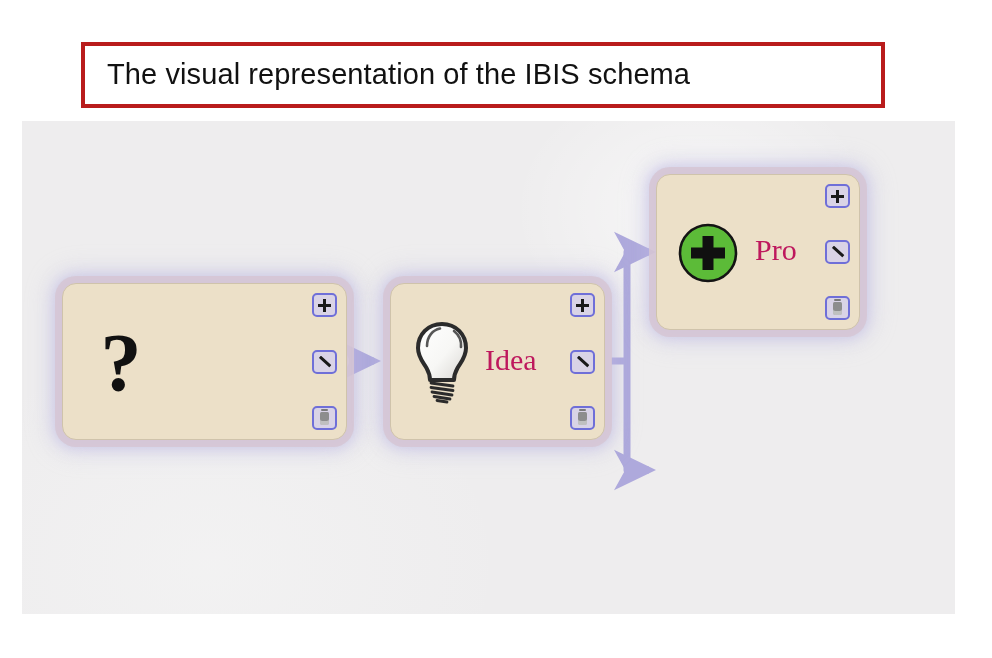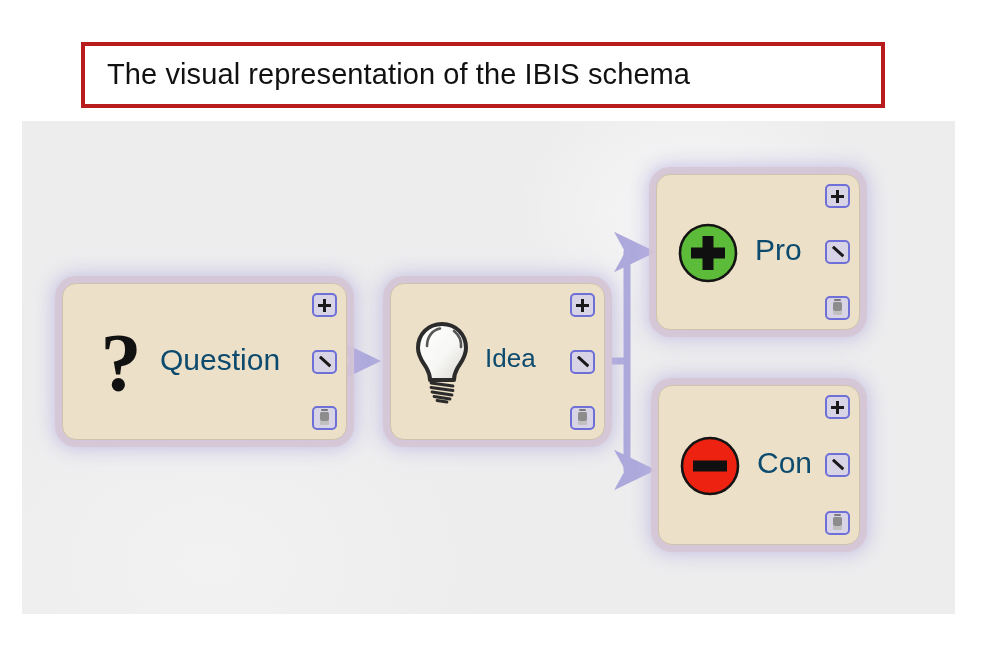--- a/index.html
+++ b/index.html
@@ -82,22 +82,22 @@
     align-items: center;
   }
   .node-icon {
     position: absolute;
     display: flex;
     align-items: center;
     justify-content: center;
   }
   .node-label {
     position: absolute;
-    font-family: Liberation Sans, sans-serif;
-    color: #0c4a6e;
+    font-family: Liberation Serif, serif;
+    color: #be185d;
     white-space: nowrap;
   }
 
   
   .actions {
     position: absolute;
     right: 9px;
     top: 9px;
     bottom: 9px;
     width: 25px;
@@ -198,21 +198,20 @@
       <path d="M605,131 L627,131" stroke="#AEA9DC" stroke-width="7" fill="none" marker-end="url(#ah)"></path>
       <path d="M605,349 L627,349" stroke="#AEA9DC" stroke-width="7" fill="none" marker-end="url(#ah)"></path>
     </g>
   </svg>
 
   <div class="node" style="left:40px; top:162px; width:285px; height:157px;">
     <div class="node-inner">
       <div class="node-icon" style="left:34px; top:38px; width:48px; height:82px;">
         <span class="qmark" style="font-size:82px;">?</span>
       </div>
-      <div class="node-label" style="left:97px; top:59px; font-size:30px;">Question</div>
 
       <div class="actions">
         <button class="act-btn plus"></button>
         <button class="act-btn pencil"></button>
         <button class="act-btn trash">
           <span class="trash-glyph"></span>
         </button>
       </div>
     </div>
   </div>
@@ -234,21 +233,21 @@
           <path d="M41,11 C46,15 48.5,21 48,27" fill="none" stroke="#3a3a3a" stroke-width="2.6" stroke-linecap="round" opacity="0.85"></path>
           <g stroke="#2b2b2b" stroke-width="2.8" stroke-linecap="round" fill="none">
             <path d="M18,63 L40,66"></path>
             <path d="M18,67.5 L40,70.5"></path>
             <path d="M19,72 L39,75"></path>
             <path d="M21,76.5 L37,79"></path>
             <path d="M24,80.5 L34,82"></path>
           </g>
         </svg>
       </div>
-      <div class="node-label" style="left:94px; top:59px; font-size:26px;">Idea</div>
+      <div class="node-label" style="left:94px; top:59px; font-size:30px;">Idea</div>
 
       <div class="actions">
         <button class="act-btn plus"></button>
         <button class="act-btn pencil"></button>
         <button class="act-btn trash">
           <span class="trash-glyph"></span>
         </button>
       </div>
     </div>
   </div>
@@ -267,33 +266,14 @@
       <div class="actions">
         <button class="act-btn plus"></button>
         <button class="act-btn pencil"></button>
         <button class="act-btn trash">
           <span class="trash-glyph"></span>
         </button>
       </div>
     </div>
   </div>
 
-  <div class="node" style="left:636px; top:264px; width:202px; height:160px;">
-    <div class="node-inner">
-      <div class="node-icon" style="left:20px; top:49px; width:62px; height:62px;">
-        <svg width="62" height="62" viewBox="0 0 62 62" xmlns="http://www.w3.org/2000/svg">
-          <circle cx="31" cy="31" r="28" fill="#EE2211" stroke="#141414" stroke-width="2.6"></circle>
-          <rect x="14" y="25.5" width="34" height="11" fill="#101010"></rect>
-        </svg>
-      </div>
-      <div class="node-label" style="left:98px; top:60px; font-size:30px;">Con</div>
-
-      <div class="actions">
-        <button class="act-btn plus"></button>
-        <button class="act-btn pencil"></button>
-        <button class="act-btn trash">
-          <span class="trash-glyph"></span>
-        </button>
-      </div>
-    </div>
-  </div>
 
 </div>
 
 </body></html>

